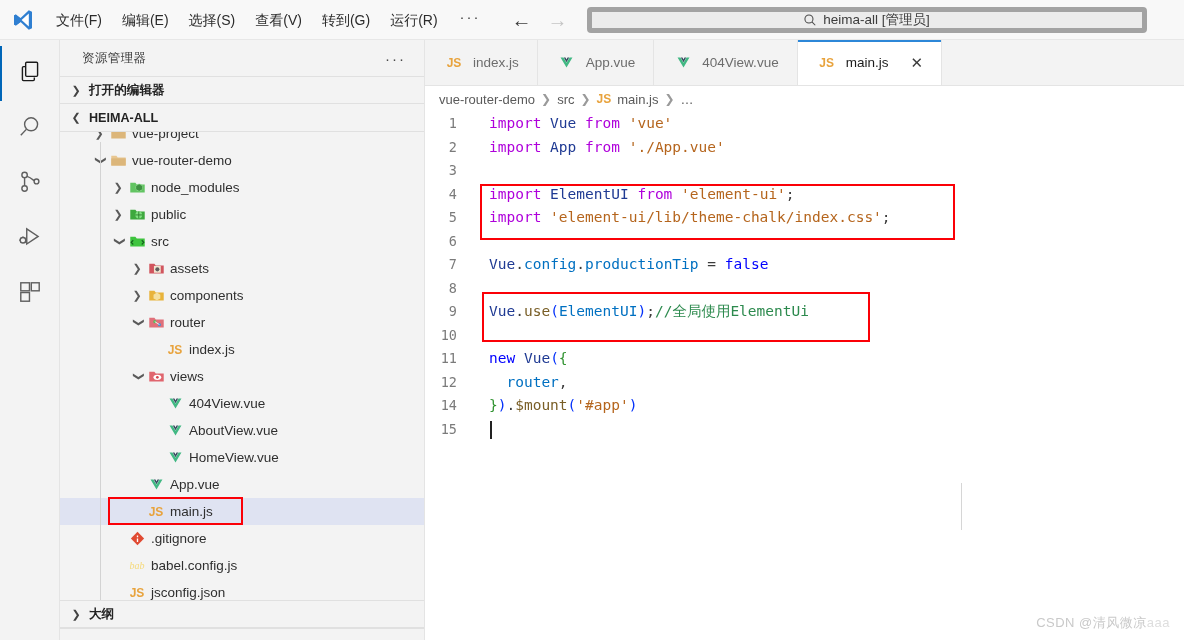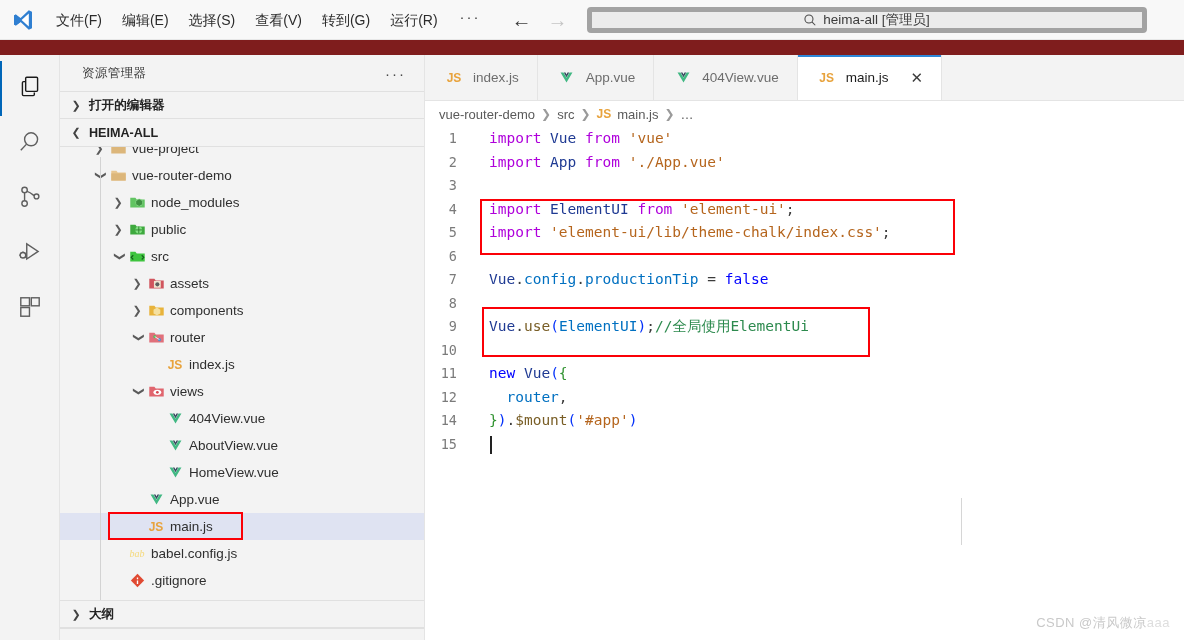--- a/index.html
+++ b/index.html
@@ -2,21 +2,21 @@
 <html><head>
 <meta charset="utf-8">
 <style>
   * { box-sizing: border-box; margin: 0; padding: 0; }
   html, body {
     width: 1184px; height: 640px;
     font-family: "Liberation Sans", "DejaVu Sans", sans-serif;
     background: #ffffff;
     overflow: hidden;
   }
-  .app { position: relative; width: 1184px; height: 640px; display: flex; flex-direction: column; background: #7f1d1d; gap: 15px; }
+  .app { position: relative; width: 1184px; height: 640px; display: flex; flex-direction: column; background: #6d28d9; }
 
   
   .titlebar {
     height: 40px; flex: 0 0 40px;
     display: flex; align-items: center;
     background: #f8f8f8;
     border-bottom: 1px solid #e7e7e7;
     position: relative;
   }
   .vscode-logo { width: 46px; height: 40px; display:flex; align-items:center; justify-content:center; }
@@ -406,33 +406,33 @@
             <div class="trow selected" style="padding-left:69px">
               <span class="chev blank" style=""></span>
               <span class="ficon">
                 <span class="jsbadge">JS</span>
               </span>
               <span class="tlabel">main.js</span>
             </div>
             <div class="trow" style="padding-left:50px">
               <span class="chev blank" style=""></span>
               <span class="ficon">
-                <span style="color:#f5d97a;font-size:10px;font-style:italic;font-family:'Liberation Serif',serif;">bab</span>
-              </span>
-              <span class="tlabel">babel.config.js</span>
-            </div>
-            <div class="trow" style="padding-left:50px">
-              <span class="chev blank" style=""></span>
-              <span class="ficon">
                 <svg width="17" height="17" viewBox="0 0 20 20">
                   <path d="M10 2.2 17.8 10 10 17.8 2.2 10z" fill="#e04a32"></path>
                   <path d="M9.2 6.4h1.6v2.2h-1.6zM9.2 10h1.6v4h-1.6z" fill="#fff"></path>
                 </svg>
               </span>
               <span class="tlabel">.gitignore</span>
+            </div>
+            <div class="trow" style="padding-left:50px">
+              <span class="chev blank" style=""></span>
+              <span class="ficon">
+                <span style="color:#f5d97a;font-size:10px;font-style:italic;font-family:'Liberation Serif',serif;">bab</span>
+              </span>
+              <span class="tlabel">babel.config.js</span>
             </div>
             <div class="trow" style="padding-left:50px">
               <span class="chev blank" style=""></span>
               <span class="ficon">
                 <span class="jsbadge">JS</span>
               </span>
               <span class="tlabel">jsconfig.json</span>
             </div>
             <div class="indent-guide" style="left: 40px; top: 22px; height: 470px; bottom: auto;"></div>
             <div style="position: absolute; left: 48px; width: 135px; height: 28px; border: 2.5px solid rgb(251, 0, 7); top: 377px; pointer-events: none;"></div>

